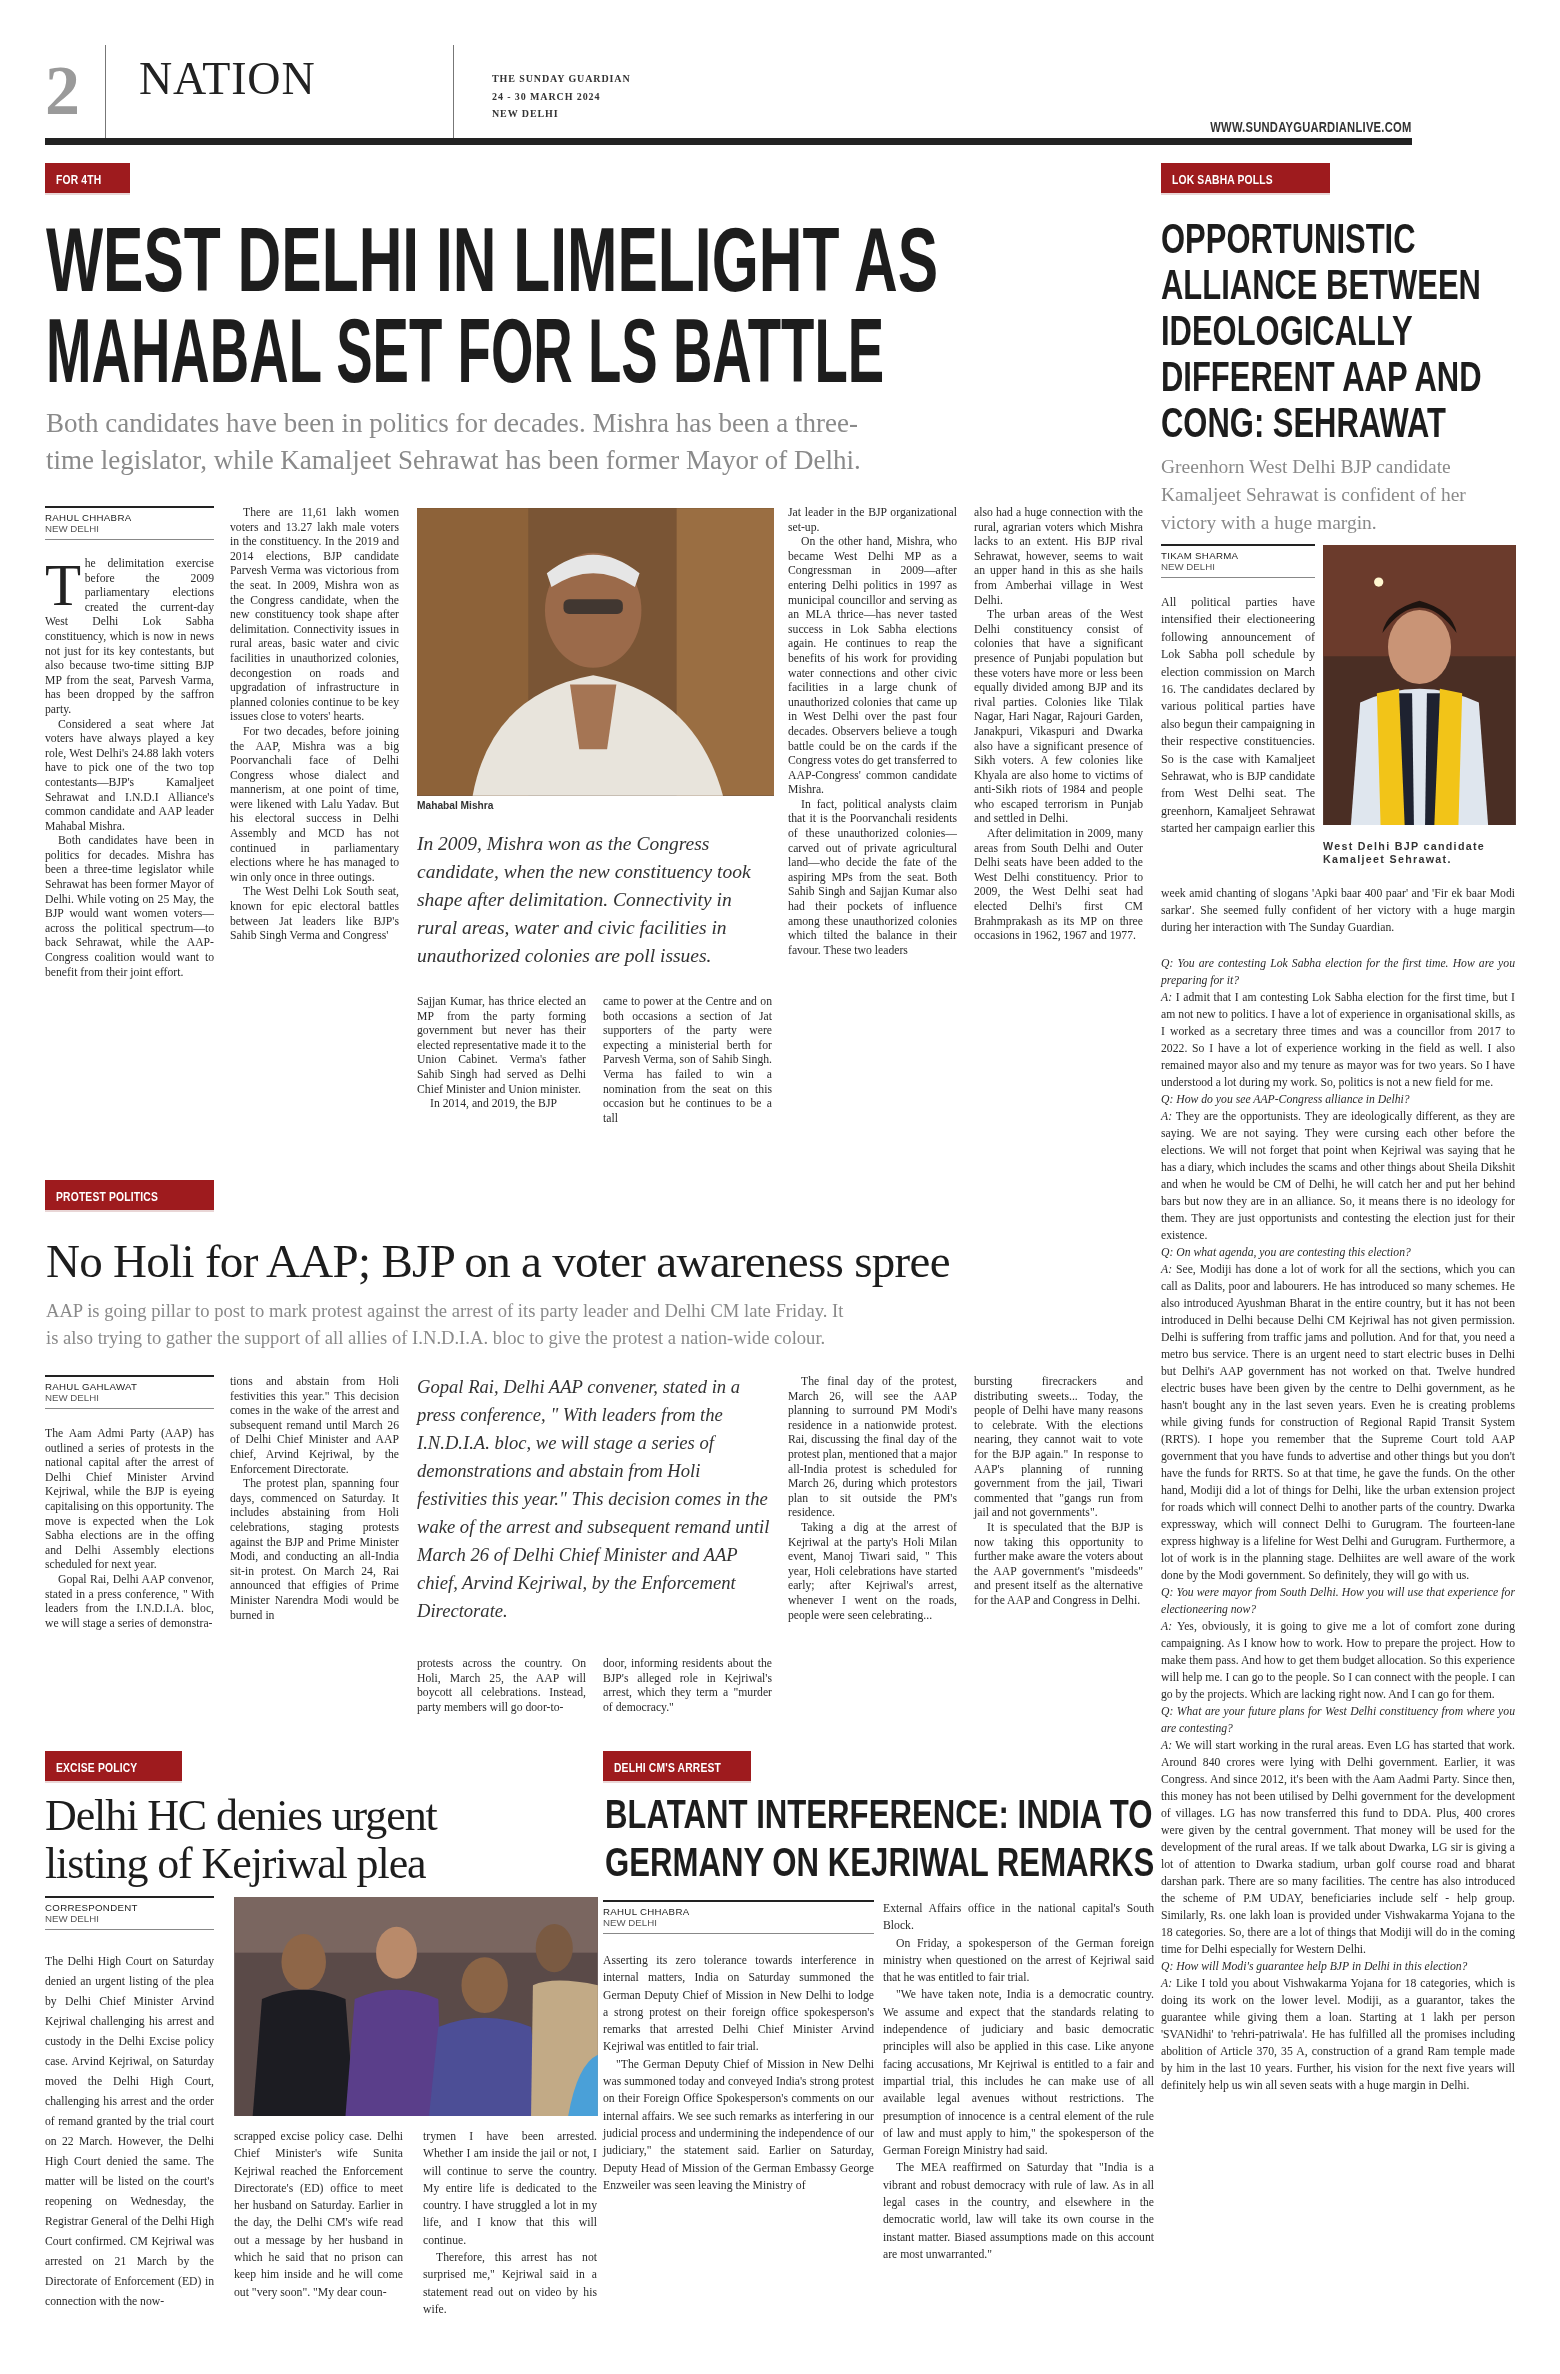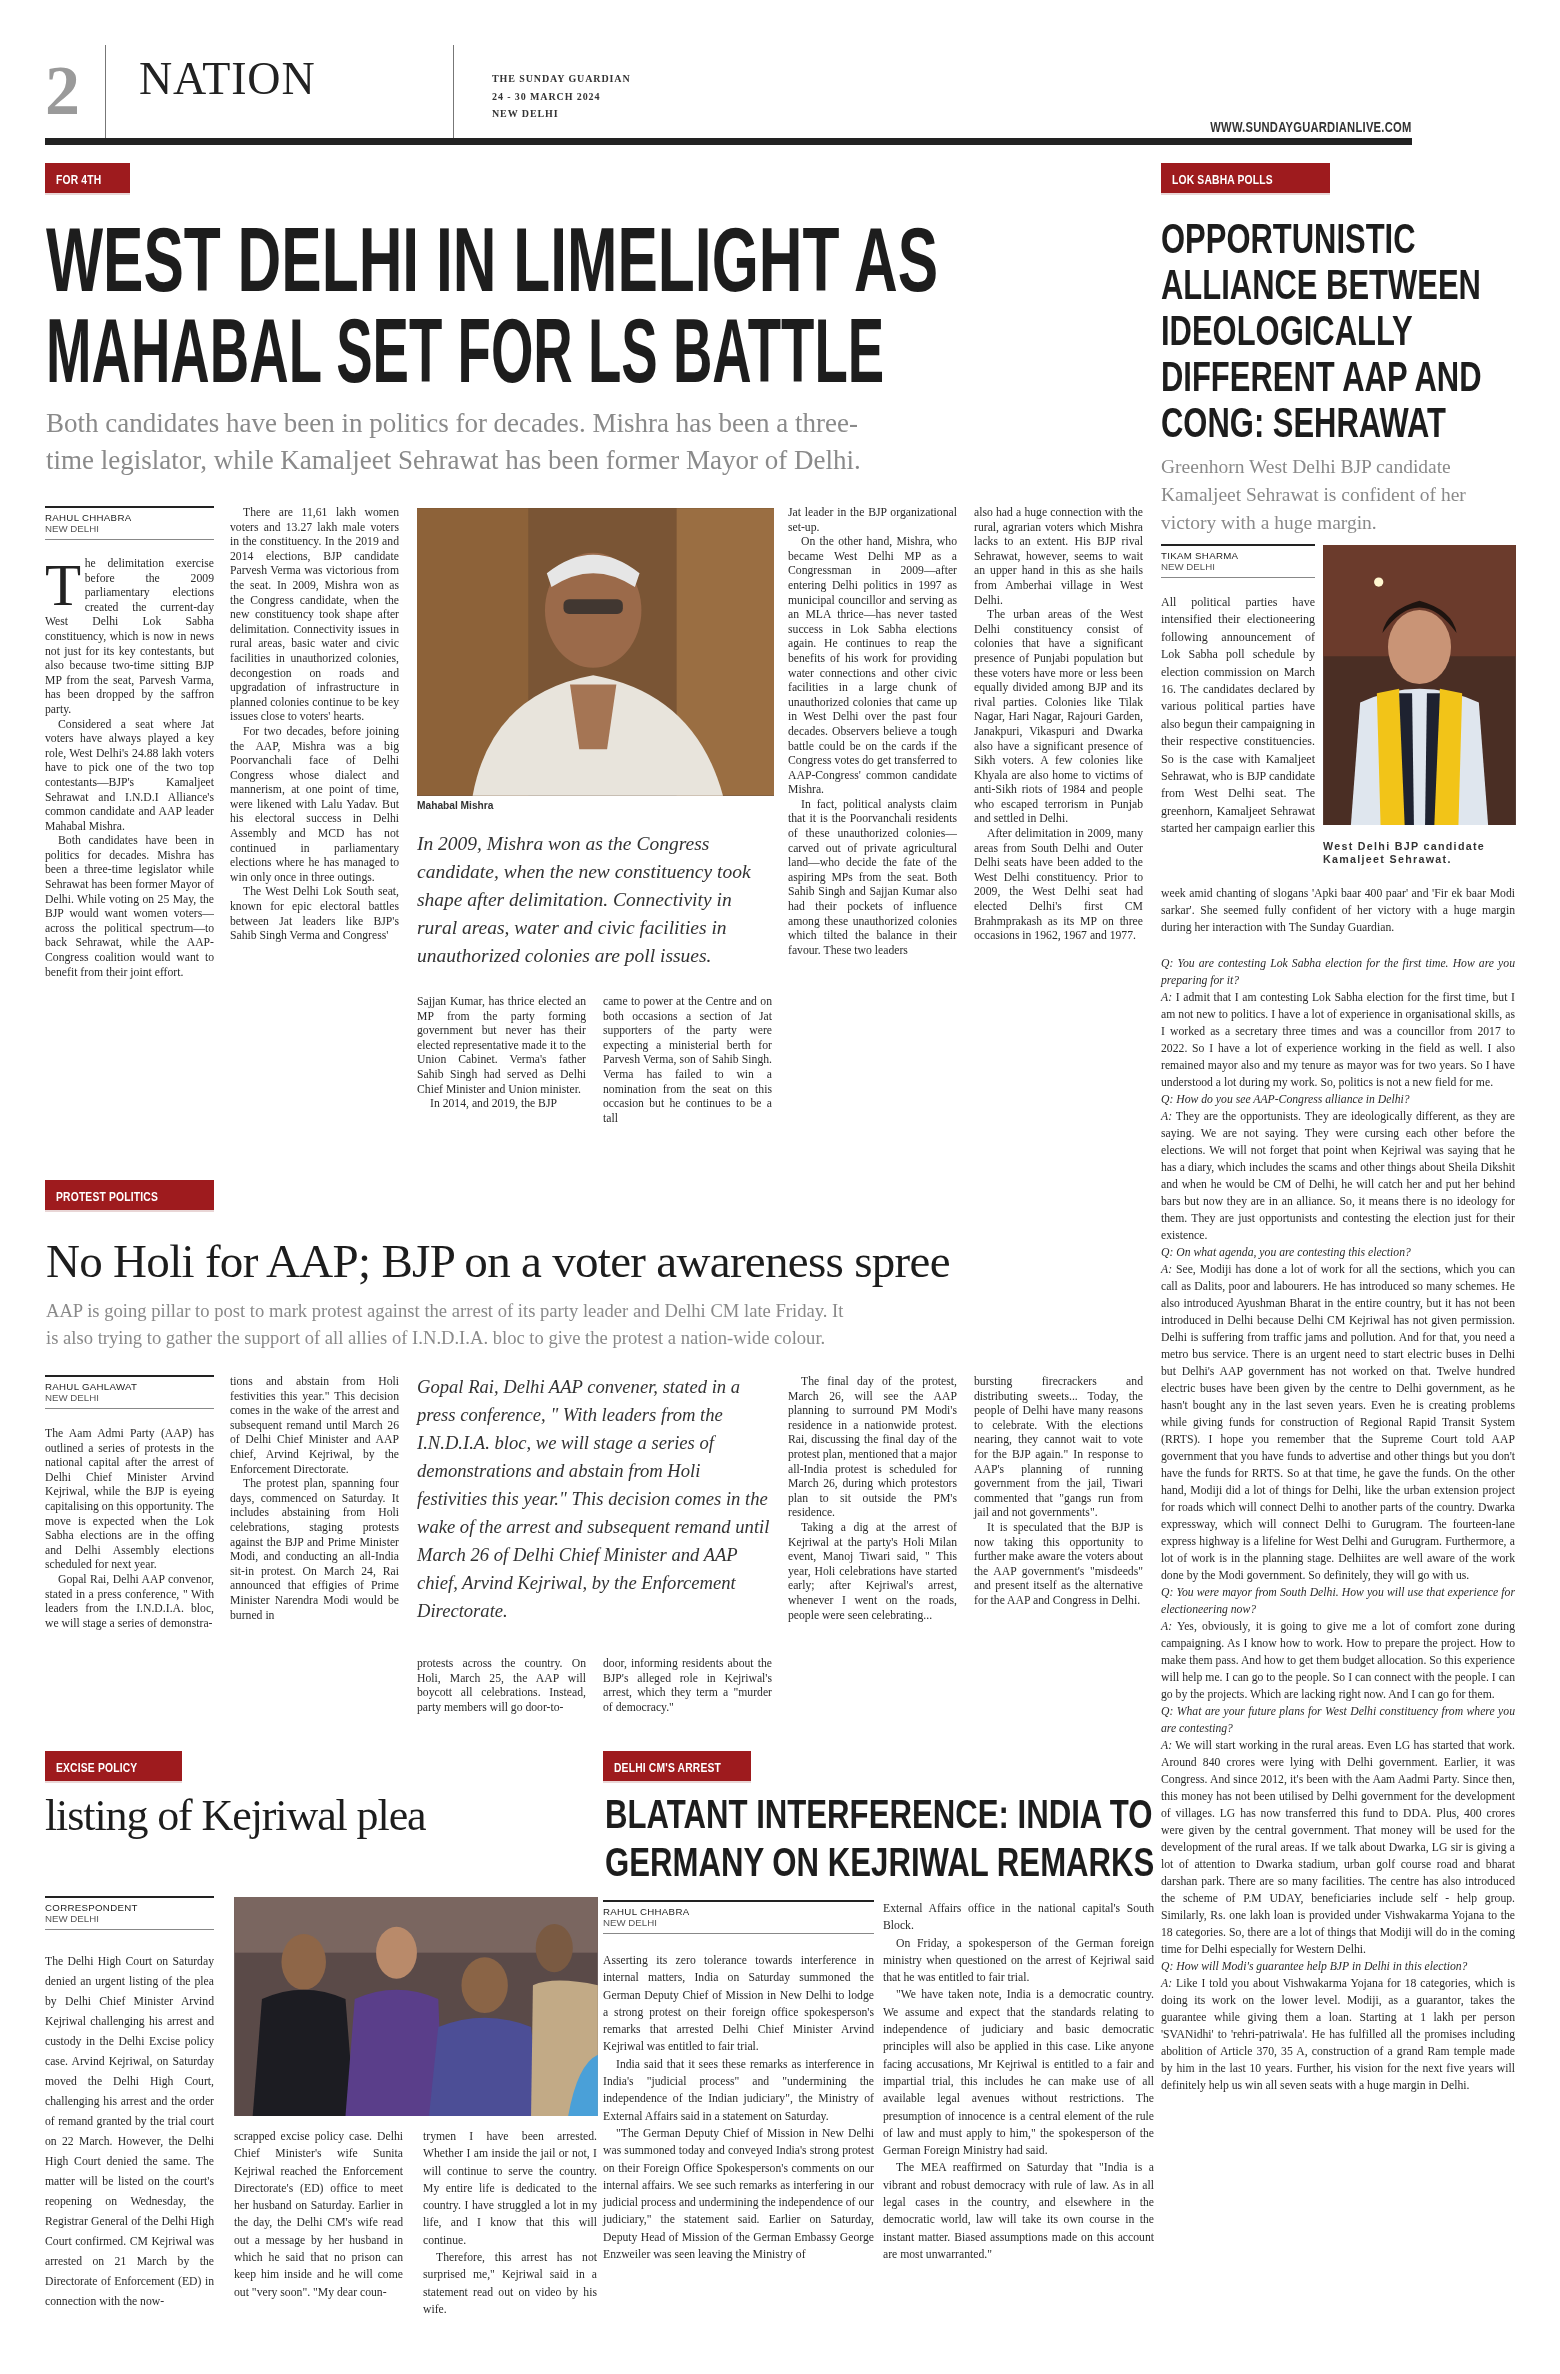--- a/index.html
+++ b/index.html
@@ -192,20 +192,21 @@
   <p>The final day of the protest, March 26, will see the AAP planning to surround PM Modi's residence in a nationwide protest. Rai, discussing the final day of the protest plan, mentioned that a major all-India protest is scheduled for March 26, during which protestors plan to sit outside the PM's residence.</p>
   <p>Taking a dig at the arrest of Kejriwal at the party's Holi Milan event, Manoj Tiwari said, " This year, Holi celebrations have started early; after Kejriwal's arrest, whenever I went on the roads, people were seen celebrating...</p>
 </div>
 <div class="abs col" style="left:974px;top:1375px;width:169px">
   <p class="noind">bursting firecrackers and distributing sweets... Today, the people of Delhi have many reasons to celebrate. With the elections nearing, they cannot wait to vote for the BJP again." In response to AAP's planning of running government from the jail, Tiwari commented that "gangs run from jail and not governments".</p>
   <p>It is speculated that the BJP is now taking this opportunity to further make aware the voters about the AAP government's "misdeeds" and present itself as the alternative for the AAP and Congress in Delhi.</p>
 </div>
 
 <div class="abs kicker" style="left:45px;top:1751px;width:137px"><span>EXCISE POLICY</span></div>
 <div class="abs serif" style="left:45px;top:1792px;font-size:44px;line-height:48px;color:#1d1d1d;white-space:nowrap;letter-spacing:-1.1px">
+  <div>Delhi HC denies urgent</div>
   <div>listing of Kejriwal plea</div>
 </div>
 <div class="abs byline" style="left:45px;top:1896px;width:169px">
   <div class="nm">CORRESPONDENT</div>
   <div class="pl">NEW DELHI</div>
 </div>
 <div class="abs col" style="left:45px;top:1952px;width:169px;line-height:20px">
   <p class="noind">The Delhi High Court on Saturday denied an urgent listing of the plea by Delhi Chief Minister Arvind Kejriwal challenging his arrest and custody in the Delhi Excise policy case. Arvind Kejriwal, on Saturday moved the Delhi High Court, challenging his arrest and the order of remand granted by the trial court on 22 March. However, the Delhi High Court denied the same. The matter will be listed on the court's reopening on Wednesday, the Registrar General of the Delhi High Court confirmed. CM Kejriwal was arrested on 21 March by the Directorate of Enforcement (ED) in connection with the now-</p>
 </div>
 <div class="abs photo" style="left:234px;top:1897px;width:364px;height:219px">
@@ -235,21 +236,20 @@
 <div class="abs" style="left:605px;top:1790px">
   <div class="head-big" style="font-size:41px;line-height:48px;transform:scaleX(.76)">BLATANT INTERFERENCE: INDIA TO</div>
   <div class="head-big" style="font-size:41px;line-height:48px;transform:scaleX(.76)">GERMANY ON KEJRIWAL REMARKS</div>
 </div>
 <div class="abs byline" style="left:603px;top:1900px;width:271px">
   <div class="nm">RAHUL CHHABRA</div>
   <div class="pl">NEW DELHI</div>
 </div>
 <div class="abs col" style="left:603px;top:1952px;width:271px;line-height:17.3px">
   <p class="noind">Asserting its zero tolerance towards interference in internal matters, India on Saturday summoned the German Deputy Chief of Mission in New Delhi to lodge a strong protest on their foreign office spokesperson's remarks that arrested Delhi Chief Minister Arvind Kejriwal was entitled to fair trial.</p>
-  <p>India said that it sees these remarks as interference in India's "judicial process" and "undermining the independence of the Indian judiciary", the Ministry of External Affairs said in a statement on Saturday.</p>
   <p>"The German Deputy Chief of Mission in New Delhi was summoned today and conveyed India's strong protest on their Foreign Office Spokesperson's comments on our internal affairs. We see such remarks as interfering in our judicial process and undermining the independence of our judiciary," the statement said. Earlier on Saturday, Deputy Head of Mission of the German Embassy George Enzweiler was seen leaving the Ministry of</p>
 </div>
 <div class="abs col" style="left:883px;top:1900px;width:271px;line-height:17.3px">
   <p class="noind">External Affairs office in the national capital's South Block.</p>
   <p>On Friday, a spokesperson of the German foreign ministry when questioned on the arrest of Kejriwal said that he was entitled to fair trial.</p>
   <p>"We have taken note, India is a democratic country. We assume and expect that the standards relating to independence of judiciary and basic democratic principles will also be applied in this case. Like anyone facing accusations, Mr Kejriwal is entitled to a fair and impartial trial, this includes he can make use of all available legal avenues without restrictions. The presumption of innocence is a central element of the rule of law and must apply to him," the spokesperson of the German Foreign Ministry had said.</p>
   <p>The MEA reaffirmed on Saturday that "India is a vibrant and robust democracy with rule of law. As in all legal cases in the country, and elsewhere in the democratic world, law will take its own course in the instant matter. Biased assumptions made on this account are most unwarranted."</p>
 </div>
 
 

